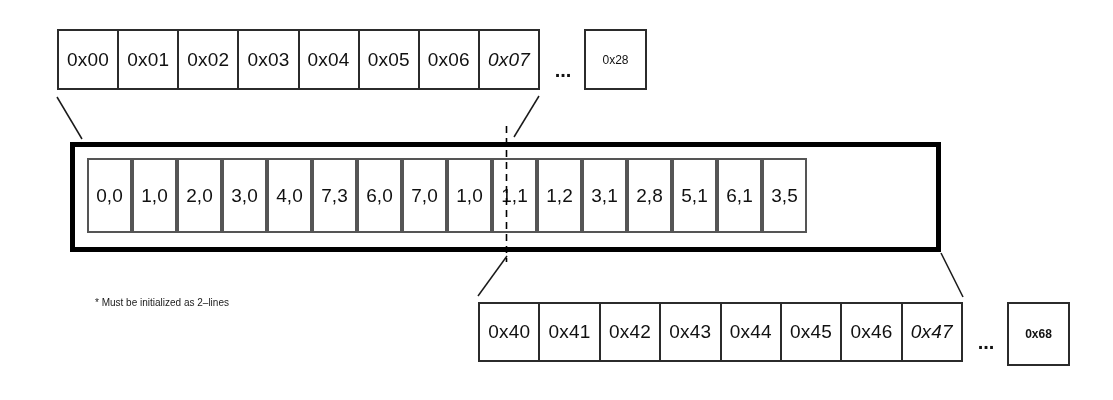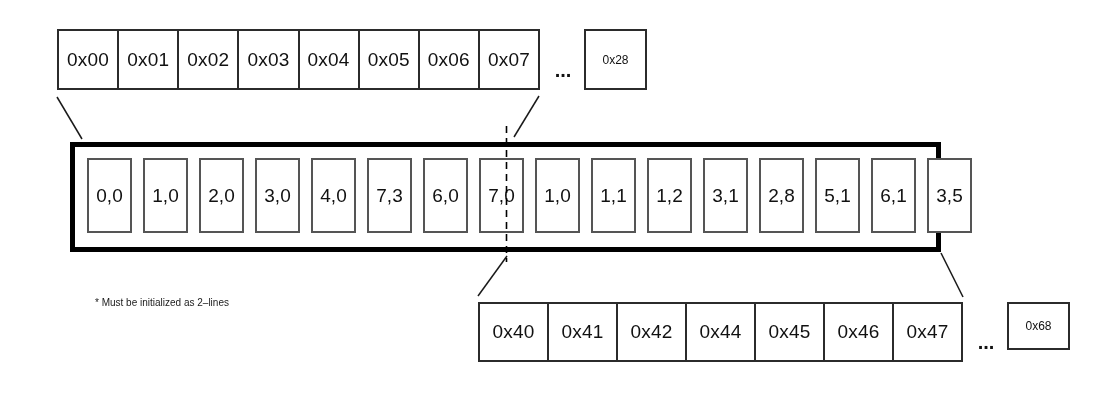--- a/index.html
+++ b/index.html
@@ -3,28 +3,28 @@
 <meta charset="utf-8">
 <style>
   html,body{margin:0;padding:0;background:#fff;}
   #stage{
     position:relative;width:1113px;height:400px;background:#ffffff;
     font-family:"Liberation Sans","DejaVu Sans",sans-serif;color:#111;overflow:hidden;
   }
   .strip{position:absolute;display:flex;border:2px solid #2b2b2b;background:#fff;box-sizing:border-box;}
   .strip .cell{flex:1;display:flex;align-items:center;justify-content:center;
     border-right:2px solid #2b2b2b;font-size:19px;letter-spacing:0.2px;}
-  .strip .cell:last-child{border-right:none;}
+  .strip .cell:last-child{border-right:none;font-style:italic;}
   .solo-box{position:absolute;border:2px solid #2b2b2b;background:#fff;box-sizing:border-box;
     display:flex;align-items:center;justify-content:center;font-size:12px;}
   .ellipsis{position:absolute;display:flex;align-items:flex-end;justify-content:center;
     font-size:20px;font-weight:bold;padding-bottom:8px;box-sizing:border-box;}
   .buffer{position:absolute;left:70px;top:142px;width:871px;height:110px;
     border:5px solid #000;box-sizing:border-box;background:#fff;
-    display:flex;gap:11px;padding:11px 18px 0 12px;}
+    display:flex;gap:0;padding:11px 18px 0 12px;}
   .buffer .bcell{flex:0 0 auto;width:45px;height:75px;border:2px solid #555;box-sizing:border-box;
     background:#fff;display:flex;align-items:center;justify-content:center;font-size:19px;}
   .note{position:absolute;left:95px;top:297px;font-size:10px;color:#1a1a1a;}
   svg.overlay{position:absolute;left:0;top:0;width:1113px;height:400px;pointer-events:none;z-index:5;}
 </style>
 </head>
 <body>
 
 <div id="stage">
 
@@ -57,27 +57,28 @@
     <div class="bcell">2,8</div>
     <div class="bcell">5,1</div>
     <div class="bcell">6,1</div>
     <div class="bcell">3,5</div>
   </div>
 
   <div class="strip" style="left:478px;top:302px;width:485px;height:60px;">
     <div class="cell">0x40</div>
     <div class="cell">0x41</div>
     <div class="cell">0x42</div>
+    <div class="cell">0x43</div>
     <div class="cell">0x44</div>
     <div class="cell">0x45</div>
     <div class="cell">0x46</div>
     <div class="cell">0x47</div>
   </div>
   <div class="ellipsis" style="left:966px;top:302px;width:40px;height:60px;">...</div>
-  <div class="solo-box" style="left:1007px;top:302px;width:63px;height:48px;">0x68</div>
+  <div class="solo-box" style="left:1007px;top:302px;width:63px;height:64px;font-weight:bold;">0x68</div>
 
   <div class="note">* Must be initialized as 2–lines</div>
 
   <svg class="overlay" viewBox="0 0 1113 400">
     <line x1="57" y1="97" x2="82" y2="139" stroke="#1a1a1a" stroke-width="1.5"></line>
     <line x1="539" y1="96" x2="514" y2="137" stroke="#1a1a1a" stroke-width="1.5"></line>
     <line x1="507" y1="256" x2="478" y2="296" stroke="#1a1a1a" stroke-width="1.5"></line>
     <line x1="941" y1="253" x2="963" y2="297" stroke="#1a1a1a" stroke-width="1.5"></line>
     <line x1="506.5" y1="126" x2="506.5" y2="262" stroke="#000" stroke-width="1.6" stroke-dasharray="7 5"></line>
   </svg>

